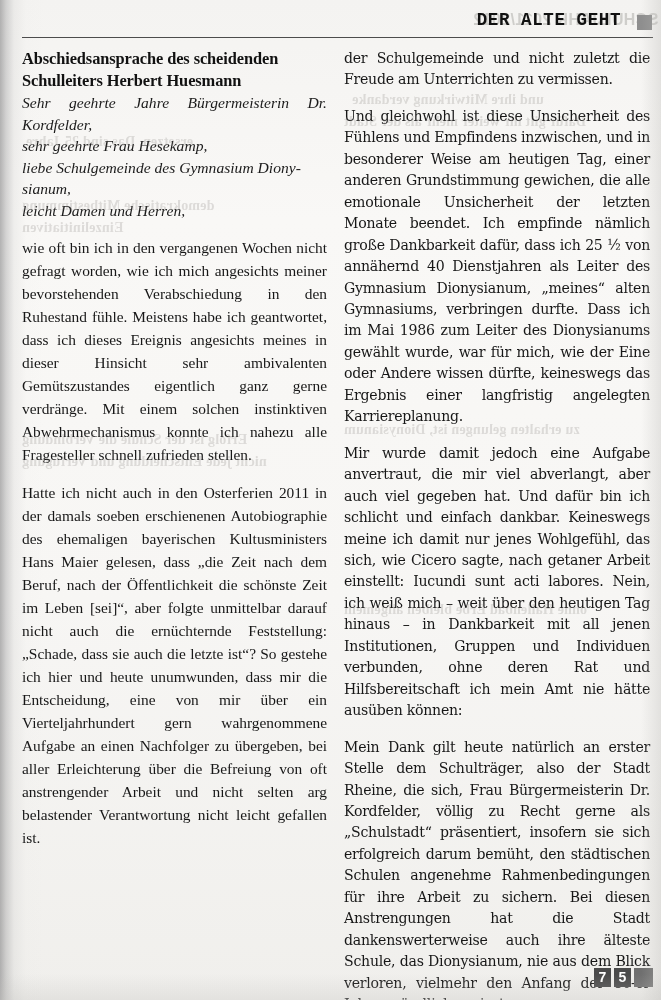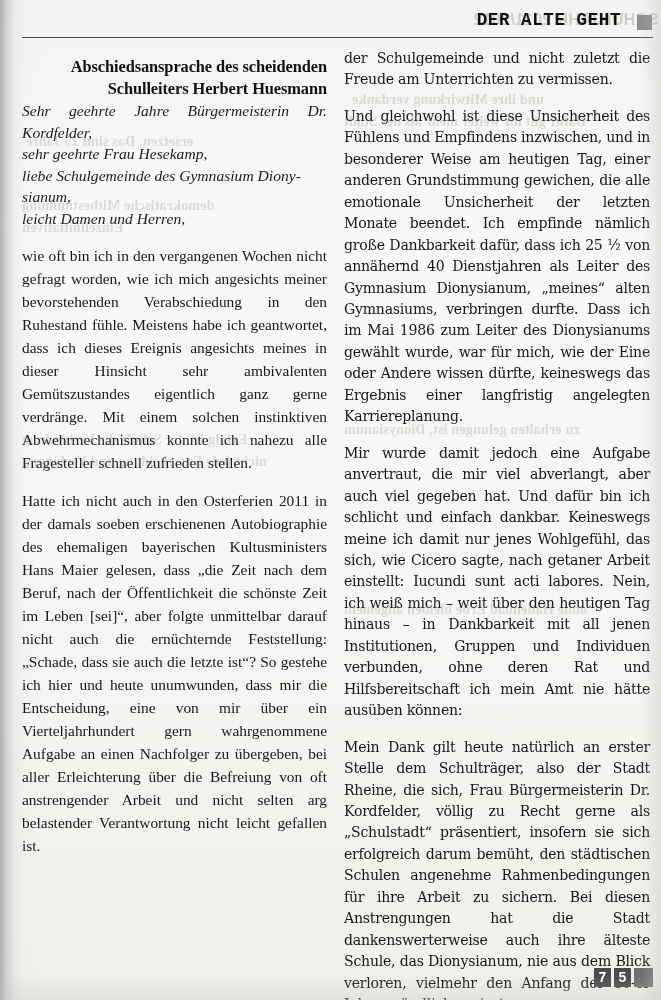--- a/index.html
+++ b/index.html
@@ -116,28 +116,27 @@
   .col {
     width: 305px;
     position: relative;
   }
   .col-right {
     width: 306px;
   }
 
   
   h1.doc-title {
-    margin: 8px 0 1px 0;
+    margin: 0 0 1px 0;
     font-family: "Liberation Serif", serif;
     font-weight: bold;
     font-size: 16.4px;
     line-height: 21.5px;
     letter-spacing: -0.1px;
     color: #111;
-    text-align: right;
   }
 
   .salutation {
     margin: 1px 0 0 0;
     font-style: italic;
     font-size: 15.6px;
     line-height: 21.6px;
     color: #1b1b1b;
   }
   .salutation .just {

